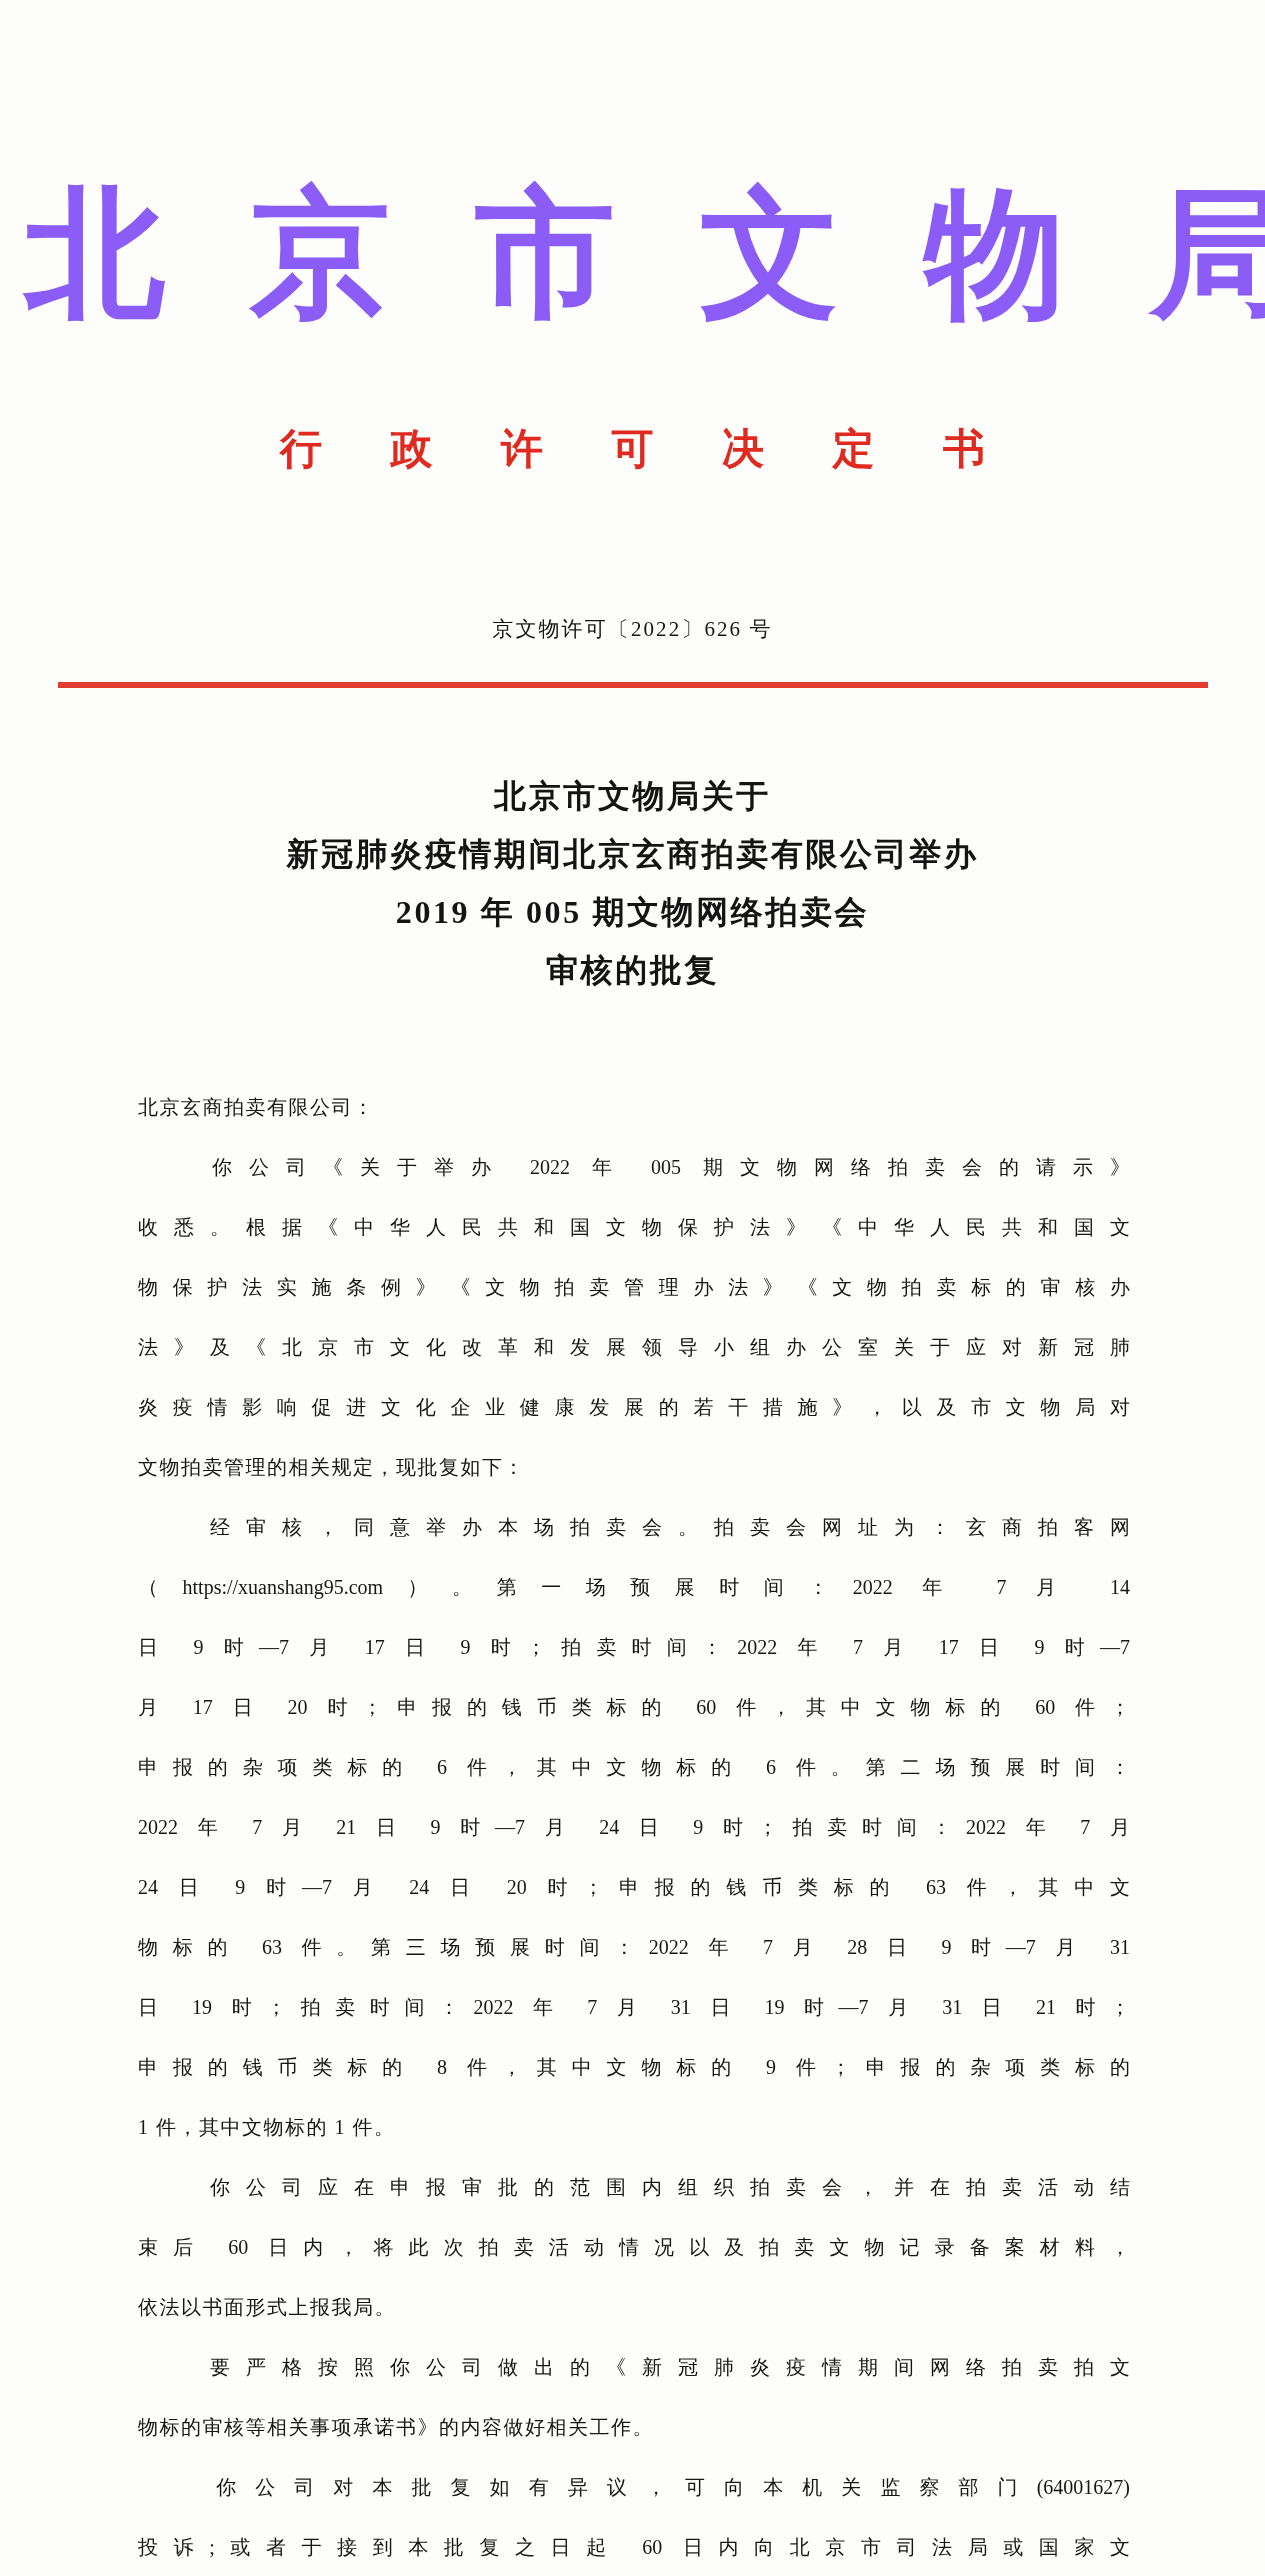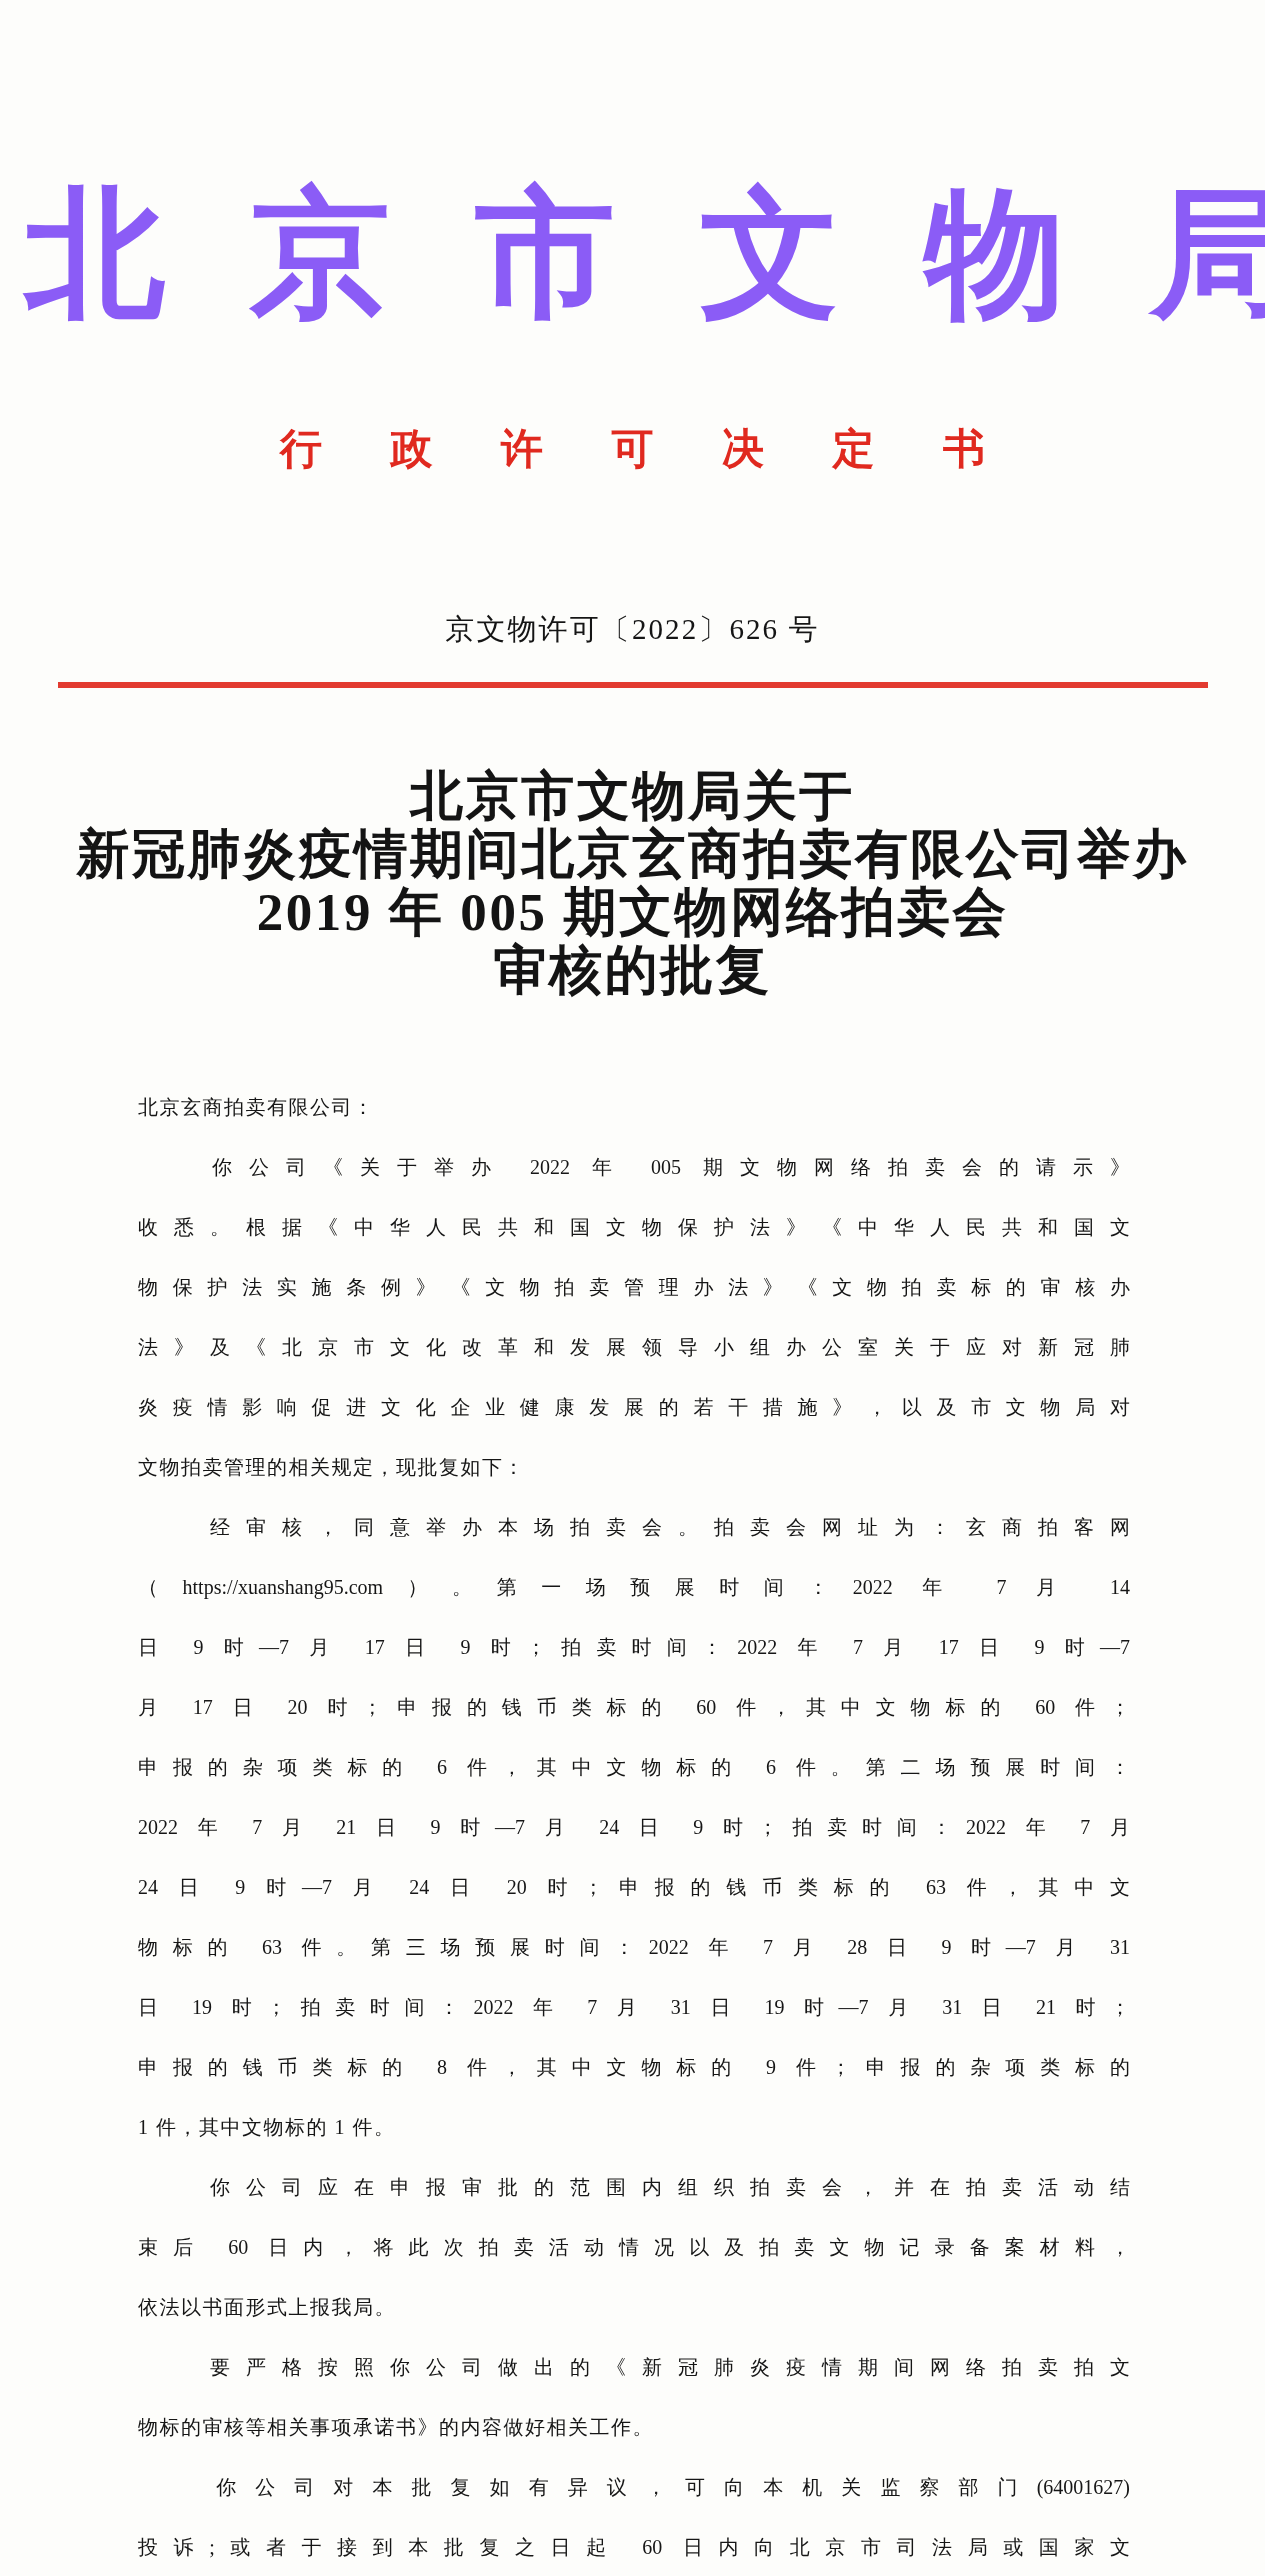--- a/index.html
+++ b/index.html
@@ -24,33 +24,33 @@
     position:absolute;top:413px;left:0;width:100%;
     text-align:center;
     font-size:42px;line-height:72px;font-weight:bold;
     letter-spacing:29px;text-indent:29px;
     color:#e0291f;
     white-space:nowrap;
   }
   .doc-number{
     position:absolute;top:611px;left:0;width:100%;
     text-align:center;
-    font-size:29px;line-height:36px;
+    font-size:21px;line-height:36px;
     letter-spacing:2.1px;
     color:#151515;
   }
   .red-rule{
     position:absolute;top:682px;left:58px;width:1150px;height:5.7px;
     background:#e23b30;
   }
   
   .doc-title{
     position:absolute;top:767px;left:0;width:100%;
     text-align:center;
-    font-size:53px;line-height:58px;font-weight:bold;
+    font-size:32px;line-height:58px;font-weight:bold;
     letter-spacing:2.6px;
     color:#141414;
   }
   
   .body-block{
     position:absolute;left:138px;top:1077px;width:992px;
     font-size:20px;
     color:#161616;
   }
   .bl{

